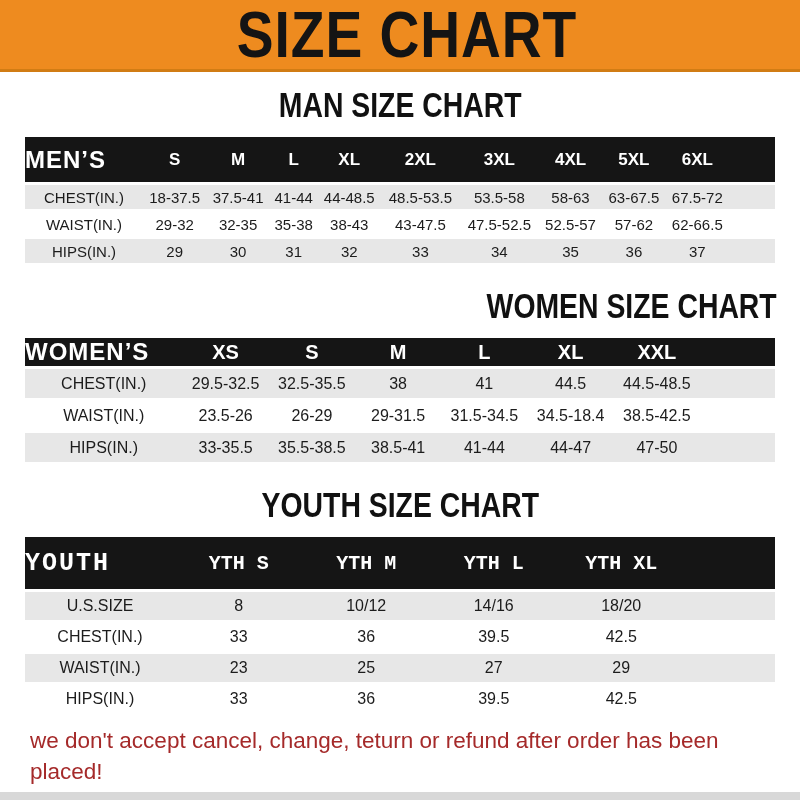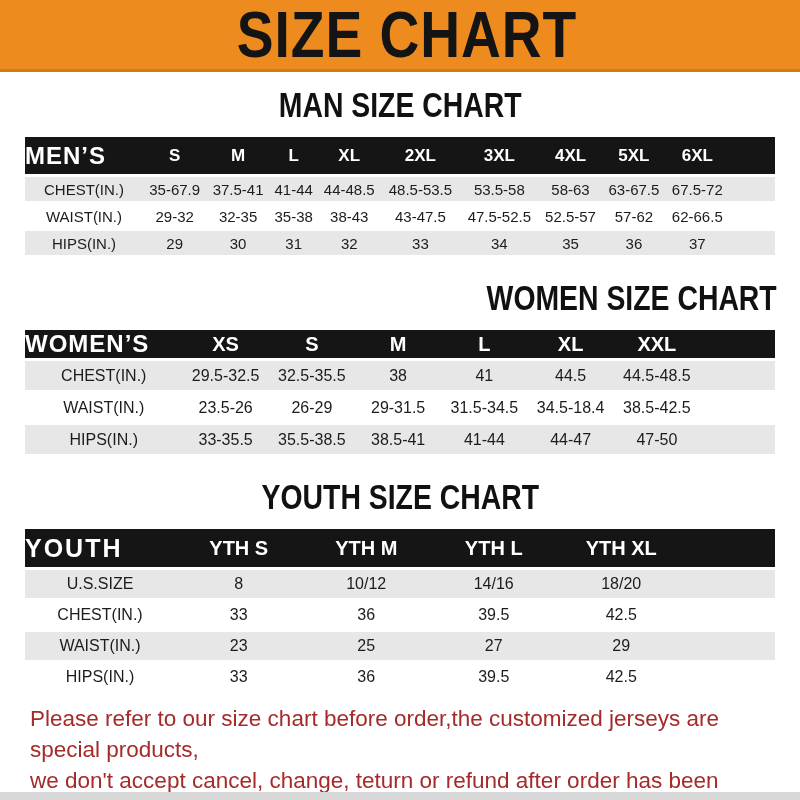--- a/index.html
+++ b/index.html
@@ -43,32 +43,32 @@
   table.size-table th {
     background: #151515; color: #ffffff; font-weight: 700;
     padding: 0; white-space: nowrap;
   }
   table.size-table td { padding: 0; white-space: nowrap; color: #1c1c1c; }
   tr.row-gray  td { background: #E7E7E7; }
   tr.row-white td { background: #FFFFFF; }
   th.corner { text-align: left; padding-left: 13px; letter-spacing: 1px; }
 
   table.men { table-layout: auto; }
-  .men th { height: 37px; font-size: 17px; }
+  .men th { height: 45px; font-size: 17px; }
   .men th.corner { font-size: 24px; width: 118px; }
   .men th.filler, .men td.filler { width: 46px; }
   .men td { height: 24px; font-size: 15px; }
 
   table.women { table-layout: fixed; }
   .women th { height: 26px; font-size: 20px; }
   .women th.corner { font-size: 24px; }
   .women td { height: 29px; font-size: 16px; }
 
   table.youth { table-layout: fixed; }
-  .youth th { height: 38px; font-size: 20px; }
+  .youth th { height: 52px; font-size: 20px; font-family: Liberation Mono, monospace; }
   .youth th.corner { font-size: 25px; letter-spacing: 2px; }
   .youth td { height: 28px; font-size: 16px; }
 
   
   .footer-note {
     margin: 9px 20px 0 30px;
     color: #A52A2A; font-size: 22.5px; line-height: 31px;
     font-weight: 500; letter-spacing: 0px;
   }
 
@@ -100,21 +100,21 @@
       <th>3XL</th>
       <th>4XL</th>
       <th>5XL</th>
       <th>6XL</th>
       <th class="filler"></th>
     </tr>
   </thead>
   <tbody>
     <tr class="row-gray">
       <td>CHEST(IN.)</td>
-      <td>35-67.9</td>
+      <td>18-37.5</td>
       <td>37.5-41</td>
       <td>41-44</td>
       <td>44-48.5</td>
       <td>48.5-53.5</td>
       <td>53.5-58</td>
       <td>58-63</td>
       <td>63-67.5</td>
       <td>67.5-72</td>
       <td class="filler"></td>
     </tr>
@@ -261,17 +261,16 @@
       <td>33</td>
       <td>36</td>
       <td>39.5</td>
       <td>42.5</td>
       <td class="filler"></td>
     </tr>
   </tbody>
 </table>
 
 <div class="footer-note">
-  <div>Please refer to our size chart before order,the customized jerseys are special products,</div>
   <div>we don't accept cancel, change, teturn or refund after order has been placed!</div>
 </div>
 
 <div class="bottom-strip"></div>
 
 </body></html>

